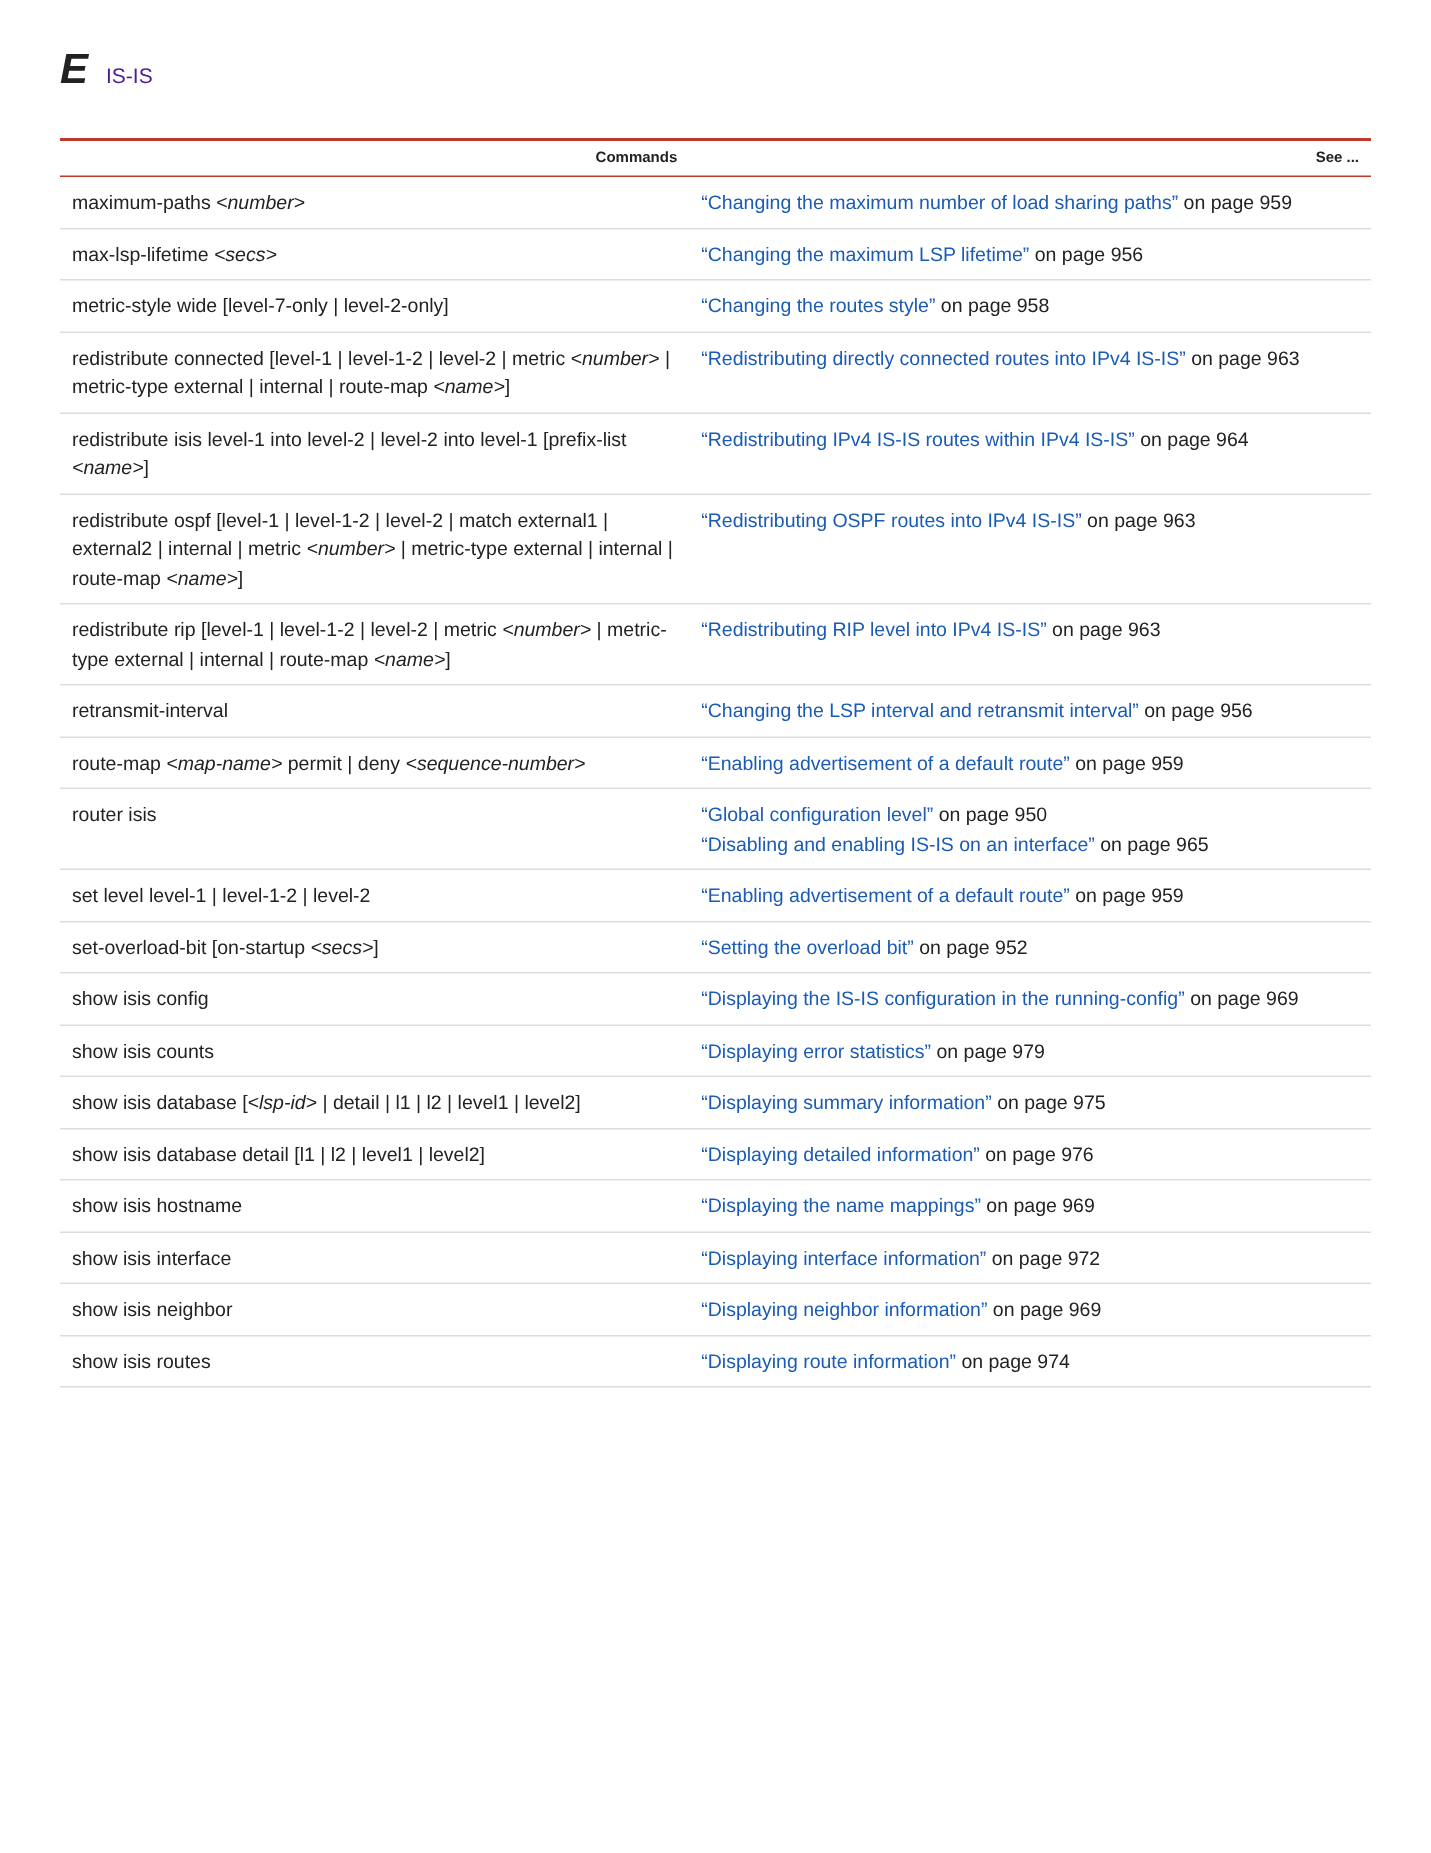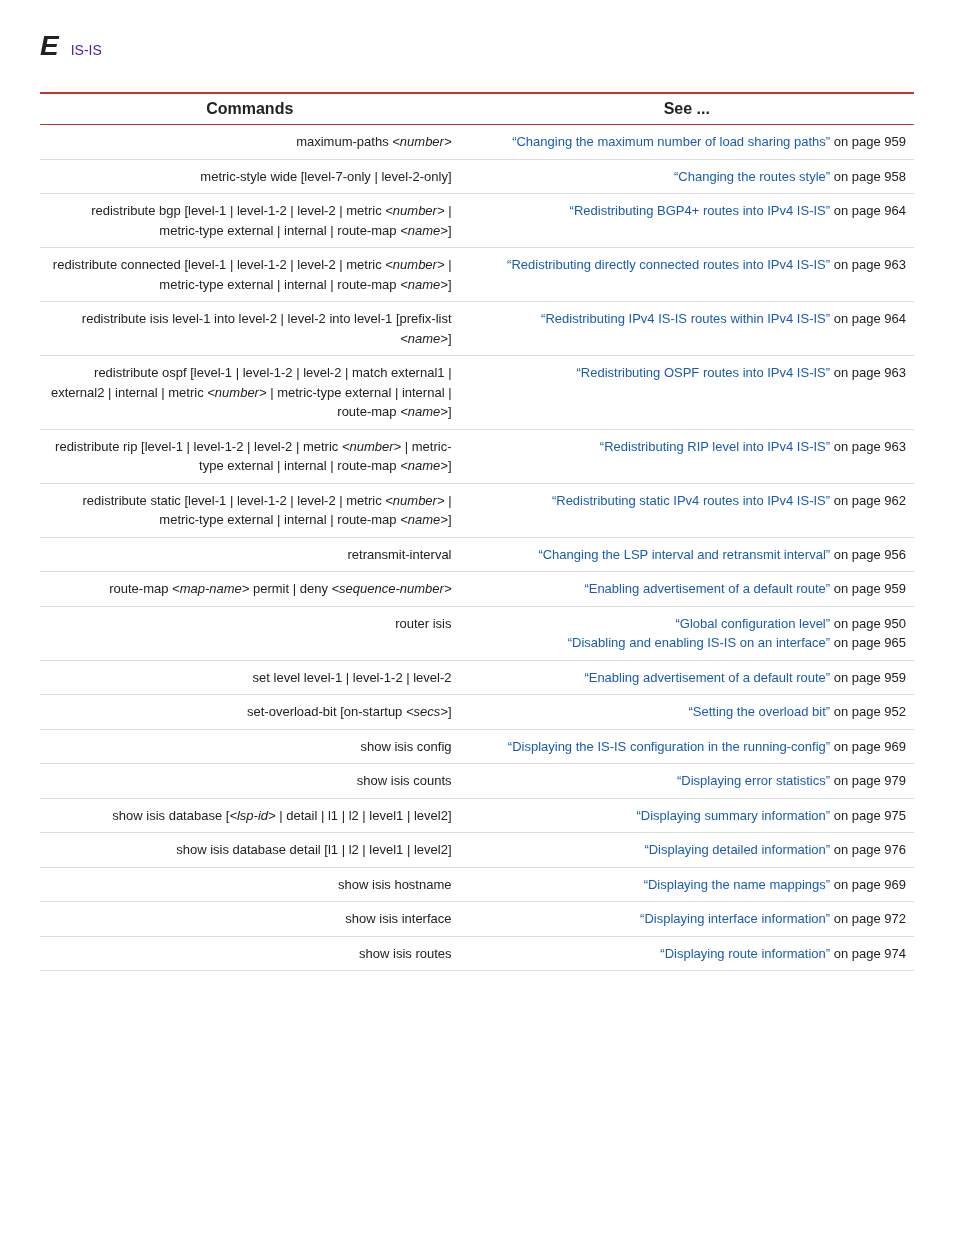--- a/index.html
+++ b/index.html
@@ -28,29 +28,28 @@
     table {
       width: 100%;
       border-collapse: collapse;
       margin-top: 10px;
     }
     thead tr {
       border-top: 2px solid #c0392b;
       border-bottom: 1px solid #c0392b;
     }
     thead th {
-      text-align: center;
+      text-align: right;
       padding: 6px 8px;
       font-weight: bold;
-      font-size: 16px;
+      font-size: 10px;
     }
     tbody tr {
       border-bottom: 1px solid #ddd;
       vertical-align: top;
-      text-align: right;
     }
     tbody td {
       padding: 7px 8px;
       vertical-align: top;
       line-height: 1.5;
     }
     td:first-child {
       width: 48%;
       color: #222;
     }
@@ -79,46 +78,42 @@
       <th>Commands</th>
       <th>See ...</th>
     </tr>
   </thead>
   <tbody id="table-body">
   <tr>
         <td>maximum-paths <span class="italic">&lt;number&gt;</span></td>
         <td><a href="#" class="link">“Changing the maximum number of load sharing paths”</a> on page 959</td>
       </tr>
       <tr>
+        <td>max-lsp-lifetime <span class="italic">&lt;secs&gt;</span></td>
+        <td><a href="#" class="link">“Changing the maximum LSP lifetime”</a> on page 956</td>
+      </tr>
+      <tr>
         <td>metric-style wide [level-7-only | level-2-only]</td>
         <td><a href="#" class="link">“Changing the routes style”</a> on page 958</td>
-      </tr>
-      <tr>
-        <td>redistribute bgp [level-1 | level-1-2 | level-2 | metric <span class="italic">&lt;number&gt;</span> | metric-type external | internal | route-map <span class="italic">&lt;name&gt;</span>]</td>
-        <td><a href="#" class="link">“Redistributing BGP4+ routes into IPv4 IS-IS”</a> on page 964</td>
       </tr>
       <tr>
         <td>redistribute connected [level-1 | level-1-2 | level-2 | metric <span class="italic">&lt;number&gt;</span> | metric-type external | internal | route-map <span class="italic">&lt;name&gt;</span>]</td>
         <td><a href="#" class="link">“Redistributing directly connected routes into IPv4 IS-IS”</a> on page 963</td>
       </tr>
       <tr>
         <td>redistribute isis level-1 into level-2 | level-2 into level-1 [prefix-list <span class="italic">&lt;name&gt;</span>]</td>
         <td><a href="#" class="link">“Redistributing IPv4 IS-IS routes within IPv4 IS-IS”</a> on page 964</td>
       </tr>
       <tr>
         <td>redistribute ospf [level-1 | level-1-2 | level-2 | match external1 | external2 | internal | metric <span class="italic">&lt;number&gt;</span> | metric-type external | internal | route-map <span class="italic">&lt;name&gt;</span>]</td>
         <td><a href="#" class="link">“Redistributing OSPF routes into IPv4 IS-IS”</a> on page 963</td>
       </tr>
       <tr>
         <td>redistribute rip [level-1 | level-1-2 | level-2 | metric <span class="italic">&lt;number&gt;</span> | metric-type external | internal | route-map <span class="italic">&lt;name&gt;</span>]</td>
         <td><a href="#" class="link">“Redistributing RIP level into IPv4 IS-IS”</a> on page 963</td>
-      </tr>
-      <tr>
-        <td>redistribute static [level-1 | level-1-2 | level-2 | metric <span class="italic">&lt;number&gt;</span> | metric-type external | internal | route-map <span class="italic">&lt;name&gt;</span>]</td>
-        <td><a href="#" class="link">“Redistributing static IPv4 routes into IPv4 IS-IS”</a> on page 962</td>
       </tr>
       <tr>
         <td>retransmit-interval</td>
         <td><a href="#" class="link">“Changing the LSP interval and retransmit interval”</a> on page 956</td>
       </tr>
       <tr>
         <td>route-map <span class="italic">&lt;map-name&gt;</span> permit | deny <span class="italic">&lt;sequence-number&gt;</span></td>
         <td><a href="#" class="link">“Enabling advertisement of a default route”</a> on page 959</td>
       </tr>
       <tr>
@@ -151,17 +146,21 @@
       </tr>
       <tr>
         <td>show isis hostname</td>
         <td><a href="#" class="link">“Displaying the name mappings”</a> on page 969</td>
       </tr>
       <tr>
         <td>show isis interface</td>
         <td><a href="#" class="link">“Displaying interface information”</a> on page 972</td>
       </tr>
       <tr>
+        <td>show isis neighbor</td>
+        <td><a href="#" class="link">“Displaying neighbor information”</a> on page 969</td>
+      </tr>
+      <tr>
         <td>show isis routes</td>
         <td><a href="#" class="link">“Displaying route information”</a> on page 974</td>
       </tr>
     </tbody>
 </table>
 
 </body></html>

